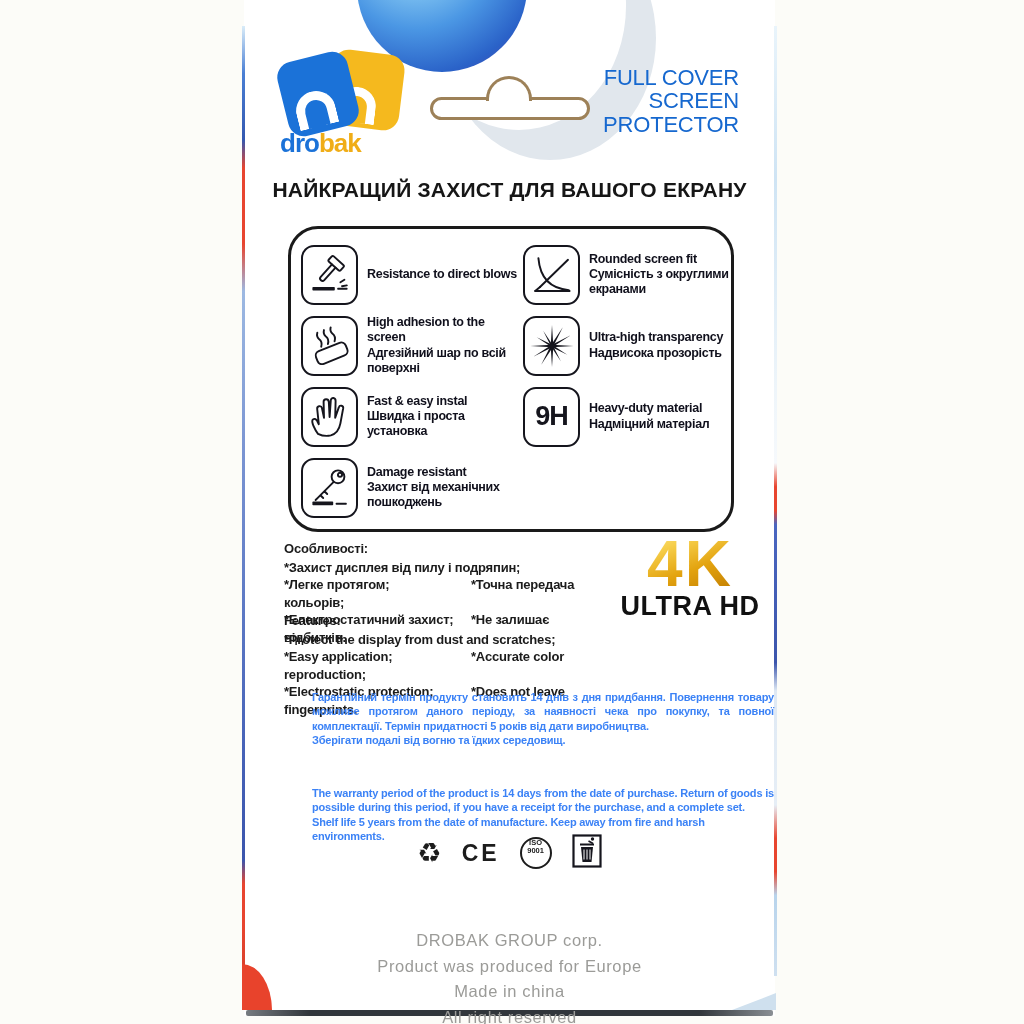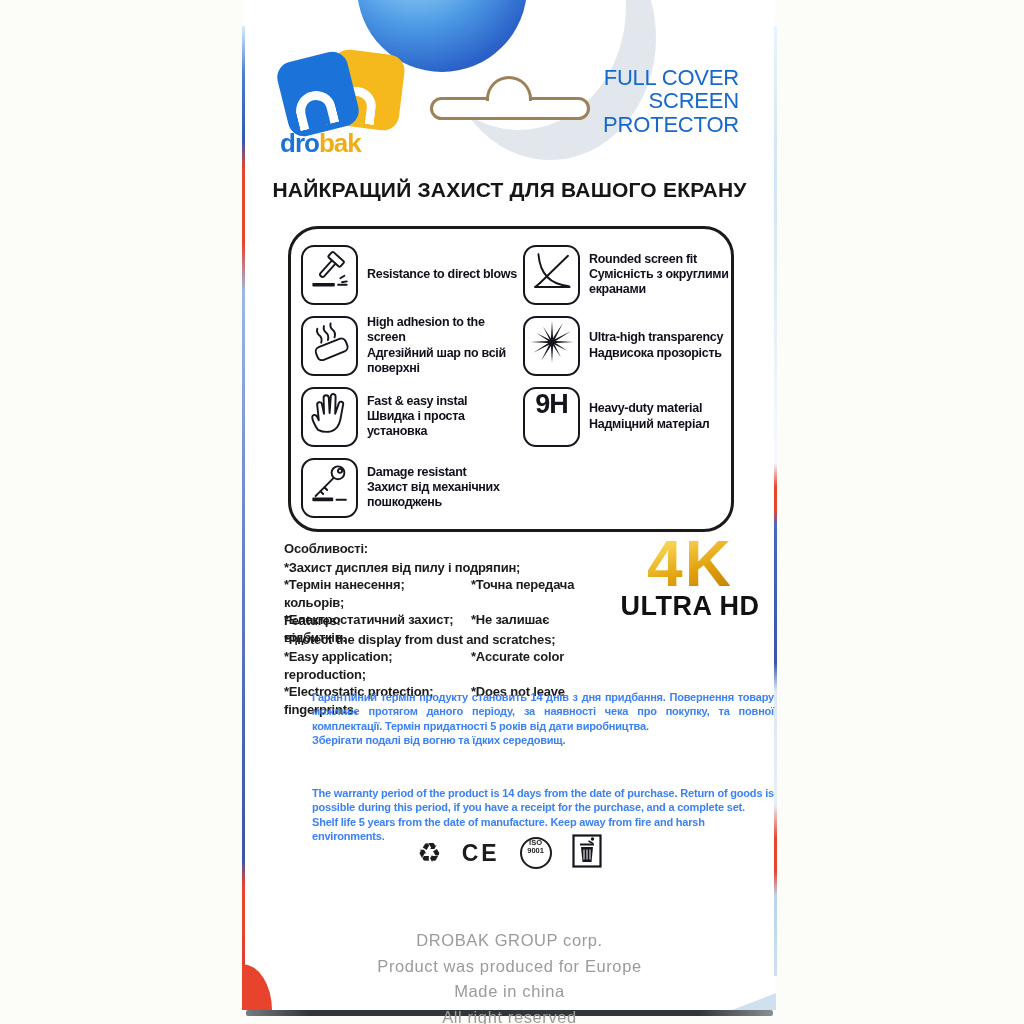--- a/index.html
+++ b/index.html
@@ -87,21 +87,21 @@
   
   .fbox{
     position:absolute;left:44px;top:226px;width:446px;height:306px;
     border:3px solid #1a1a1a;border-radius:30px;box-sizing:border-box;
     display:grid;grid-template-columns:1fr 1fr;column-gap:4px;padding:10px 6px 6px 10px;
   }
   .fcol{display:grid;grid-template-rows:repeat(4,1fr);}
   .fitem{display:flex;align-items:center;}
   .ficon{
     width:57px;height:60px;flex:0 0 57px;border:2.6px solid #15151d;border-radius:13px;
-    box-sizing:border-box;margin-right:9px;display:flex;align-items:flex-start;justify-content:center;
+    box-sizing:border-box;margin-right:9px;display:flex;align-items:center;justify-content:center;
   }
   .ficon svg{width:48px;height:48px;}
   .ftext{width:152px;color:#10101c;font-size:12.5px;line-height:1.22;letter-spacing:-0.3px;}
   .ftext .en{font-weight:700;}
   .ftext .ua{font-weight:700;}
   .badge9h{font-size:27px;font-weight:700;color:#15151d;letter-spacing:-1px;}
   
   .bullets{position:absolute;left:40px;width:330px;color:#1b1b1b;font-size:13px;line-height:1.35;font-weight:700;letter-spacing:-0.2px;}
   .bullets.ua{top:540px;}
   .bullets.en{top:612px;}
@@ -285,21 +285,21 @@
           <div class="en">Heavy-duty material</div>
           <div class="ua">Надміцний матеріал</div>
         </div>
       </div>
     </div>
   </div>
 
   <div class="bullets ua">
     <div class="bt">Особливості:</div>
     <div>*Захист дисплея від пилу і подряпин;</div>
-    <div class="bcols"><span class="c1">*Термін нанесення;</span><span>*Точна передача кольорів;</span></div>
+    <div class="bcols"><span class="c1">*Легке протягом;</span><span>*Точна передача кольорів;</span></div>
     <div class="bcols"><span class="c1">*Електростатичний захист;</span><span>*Не залишає відбитків.</span></div>
   </div>
 
   <div class="badge4k">
     <div class="fourk">4K</div>
     <div class="uhd">ULTRA HD</div>
   </div>
 
   <div class="bullets en">
     <div class="bt">Features:</div>

